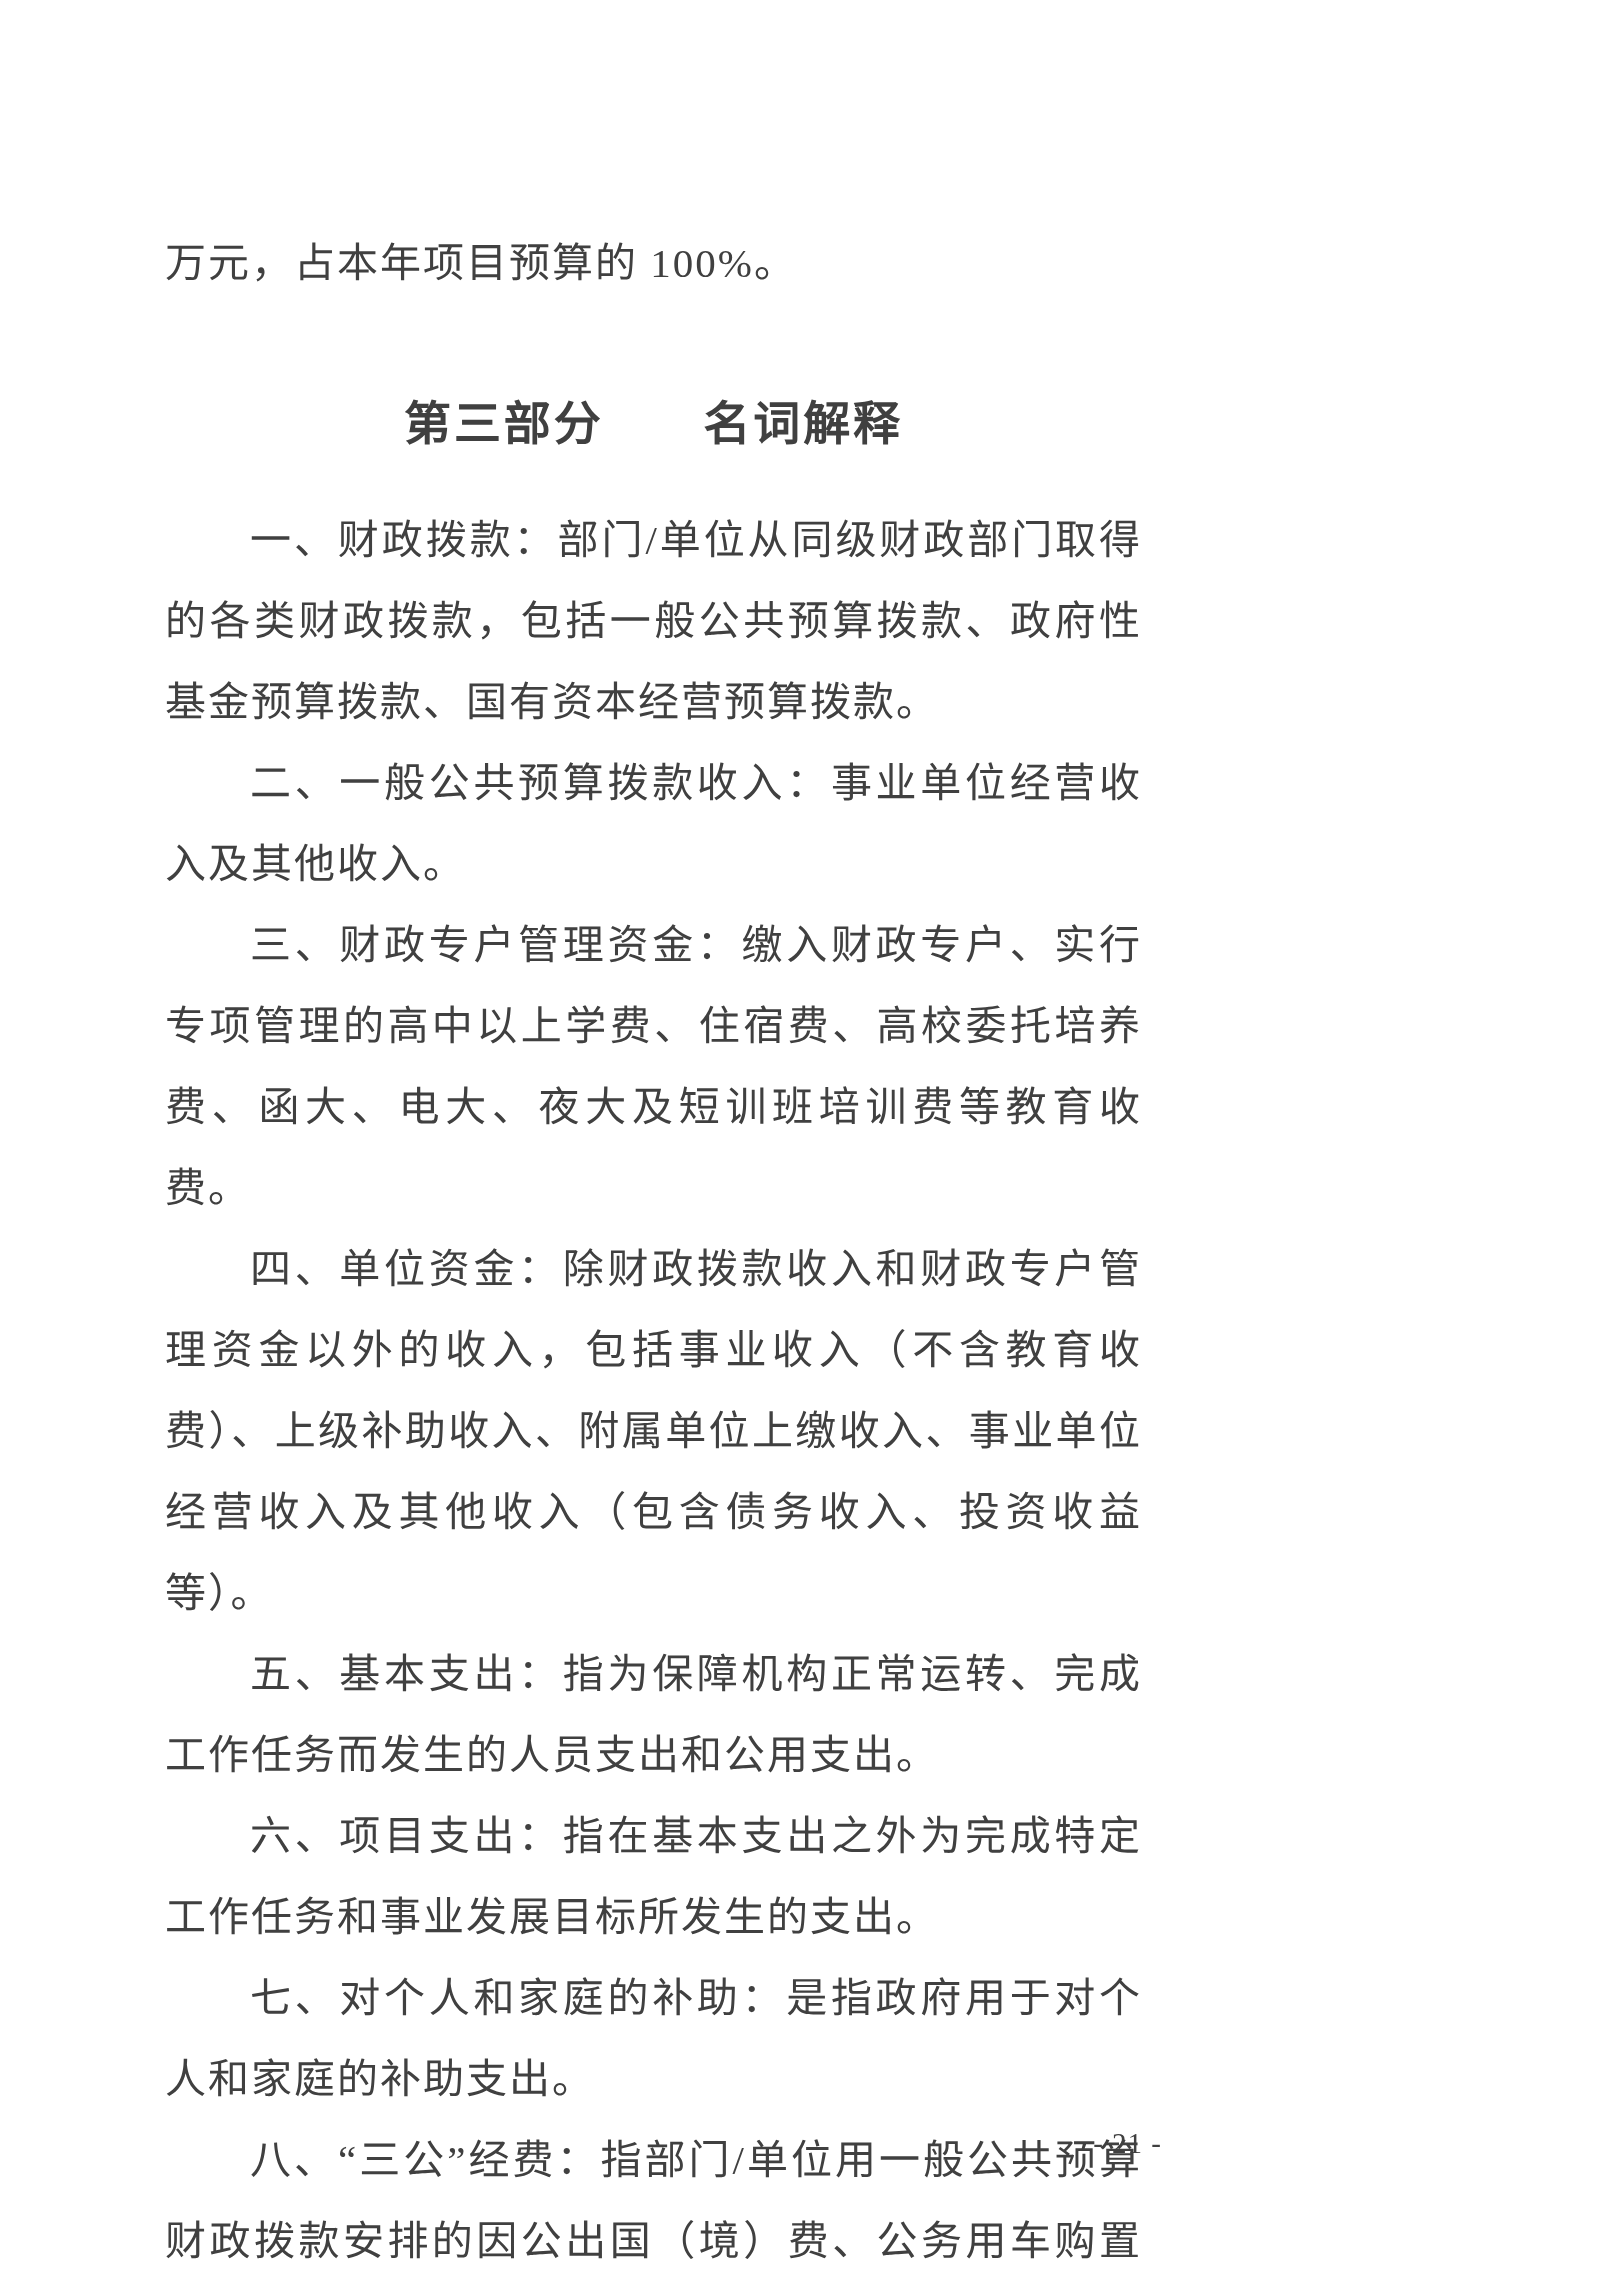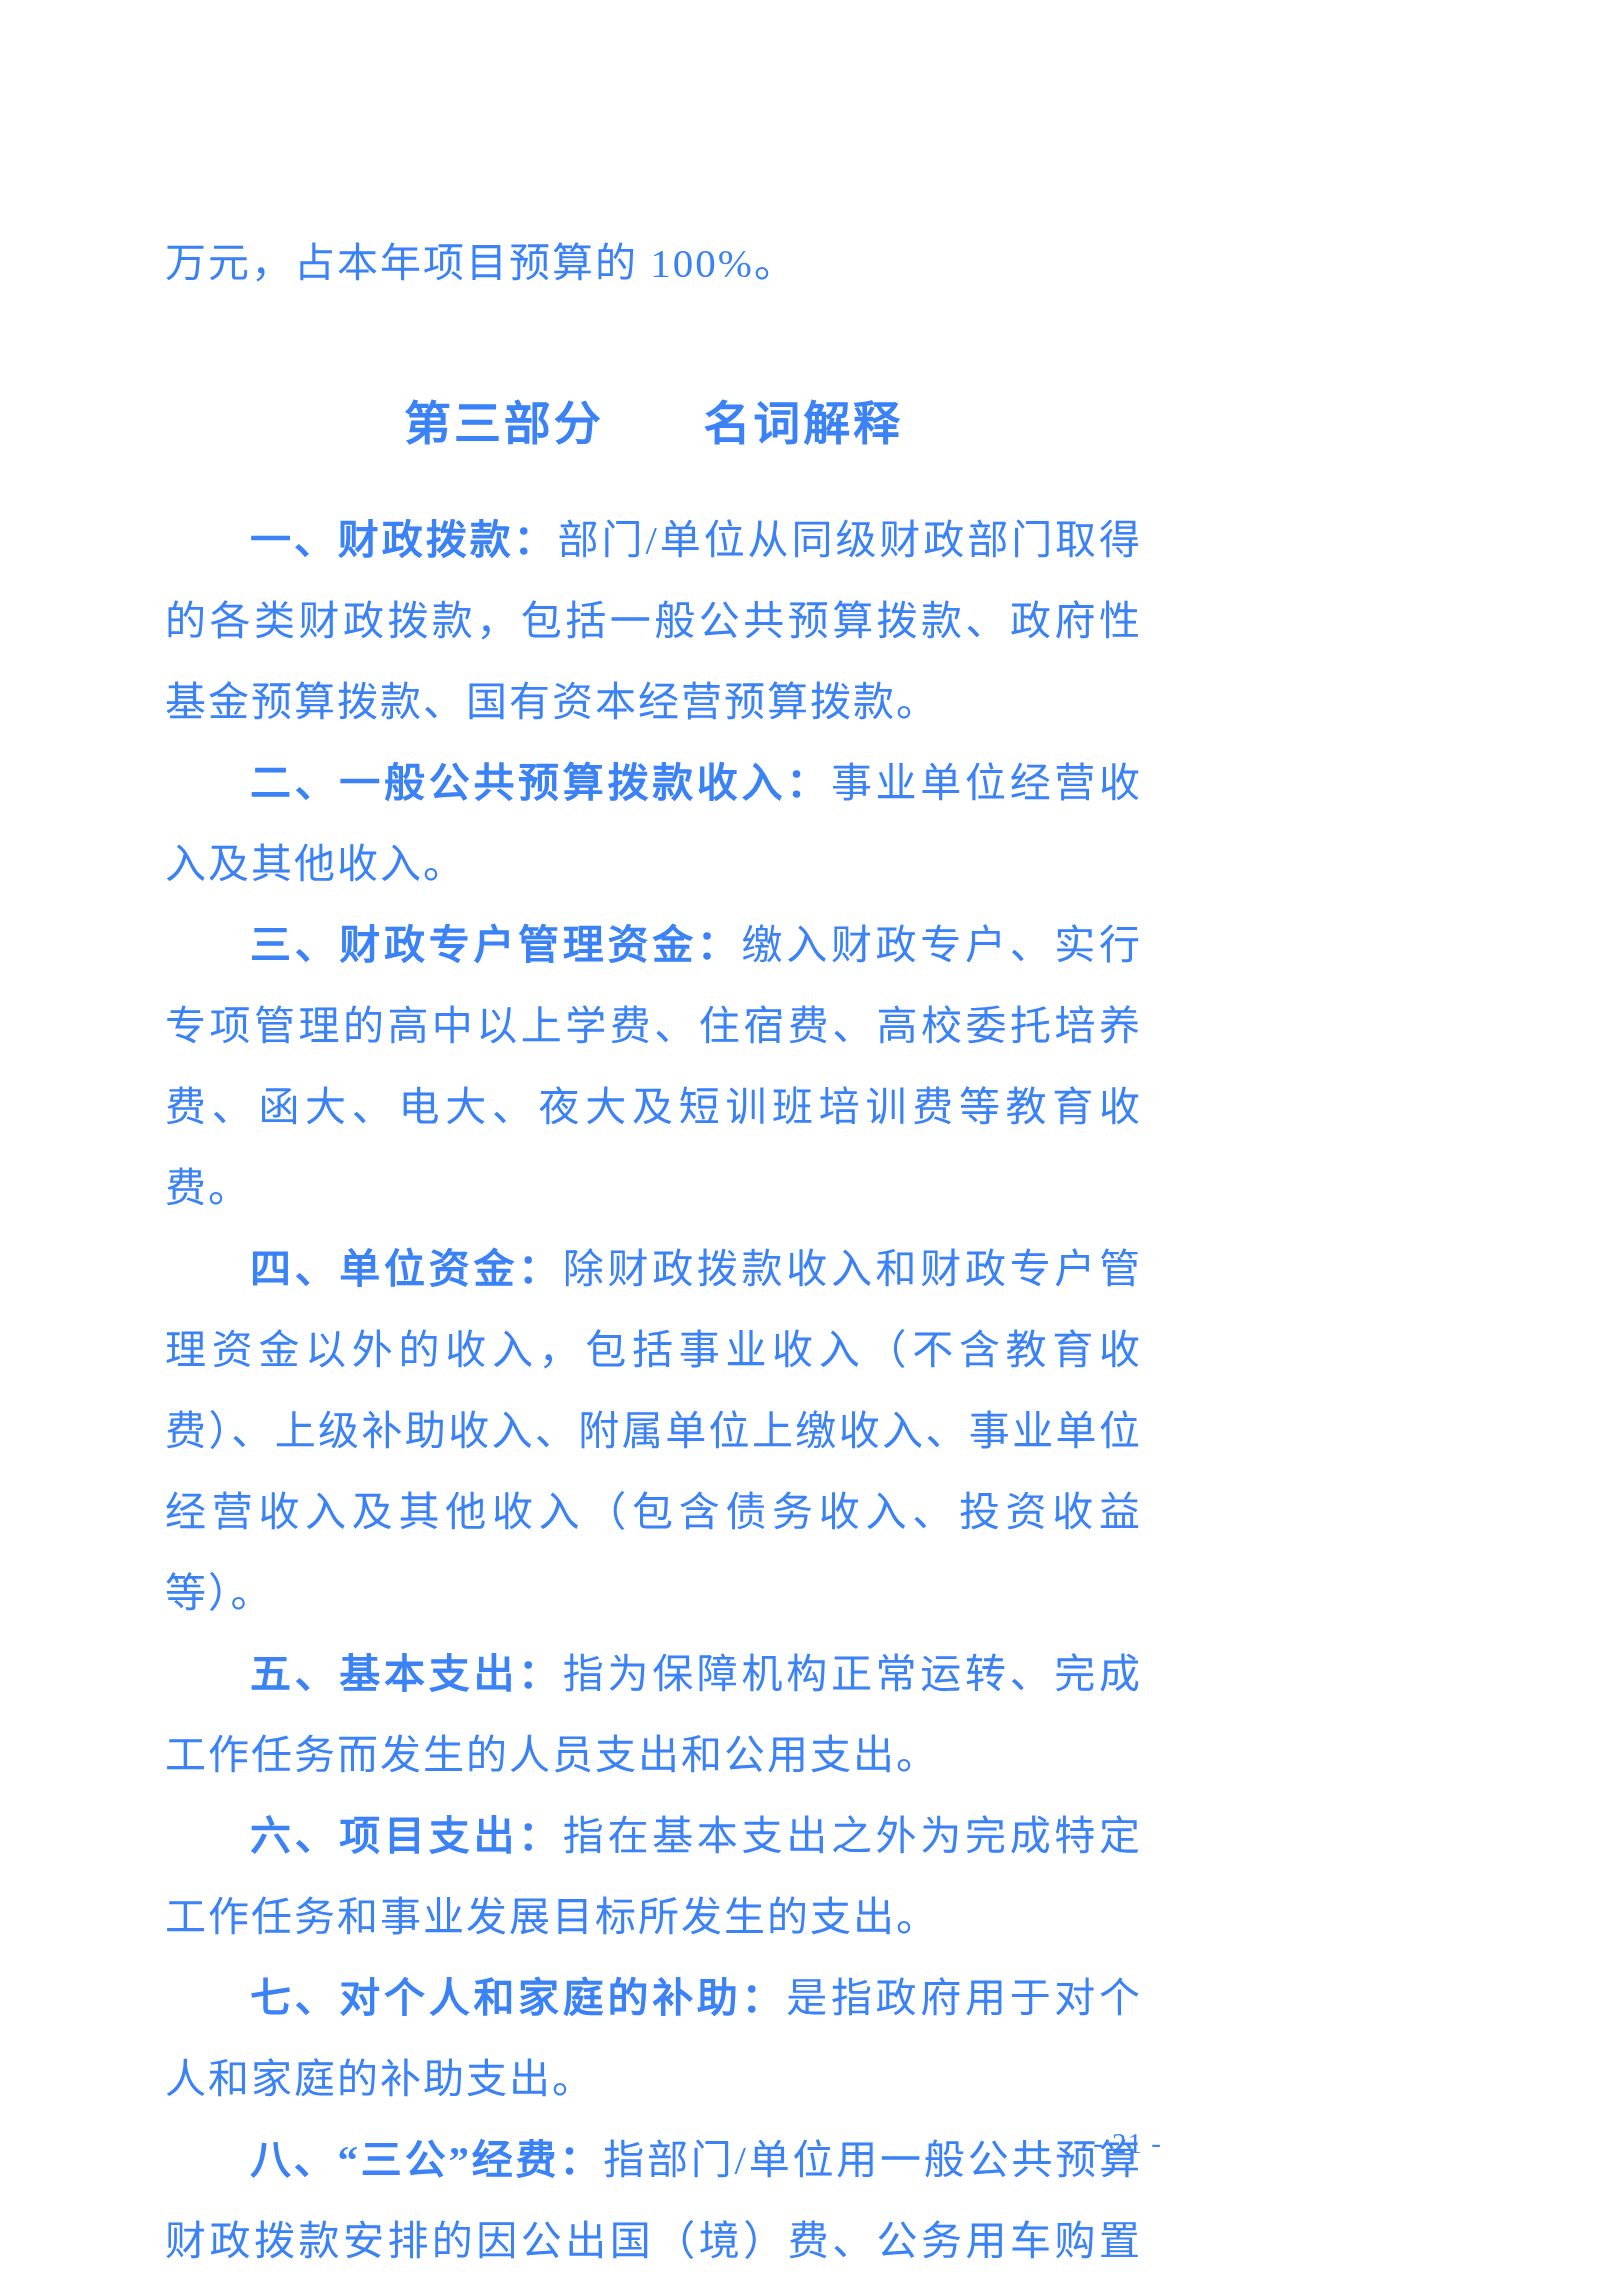--- a/index.html
+++ b/index.html
@@ -5,21 +5,21 @@
   html, body {
     margin: 0;
     padding: 0;
     background: #ffffff;
   }
   .page {
     position: relative;
     width: 1301px;
     height: 2293px;
     background: #ffffff;
-    color: #3b82f6;
+    color: #404040;
     font-family: "Liberation Serif", "DejaVu Serif", serif;
     box-sizing: border-box;
     padding: 223px 159px 12px 165px;
     overflow: hidden;
   }
   .intro {
     margin: 0;
     font-size: 41px;
     line-height: 81px;
     letter-spacing: 2px;
@@ -36,21 +36,21 @@
   .term {
     margin: 0;
     font-size: 41px;
     line-height: 81px;
     letter-spacing: 2px;
     text-indent: 85px;
     text-align: justify;
     text-justify: inter-character;
   }
   .term .lead {
-    font-weight: 700;
+    font-weight: 400;
     letter-spacing: 2px;
   }
   .page-number {
     position: absolute;
     top: 2129px;
     right: 139px;
     font-size: 29px;
     line-height: 29px;
     letter-spacing: 1px;
     font-family: "Liberation Serif", "DejaVu Serif", serif;

